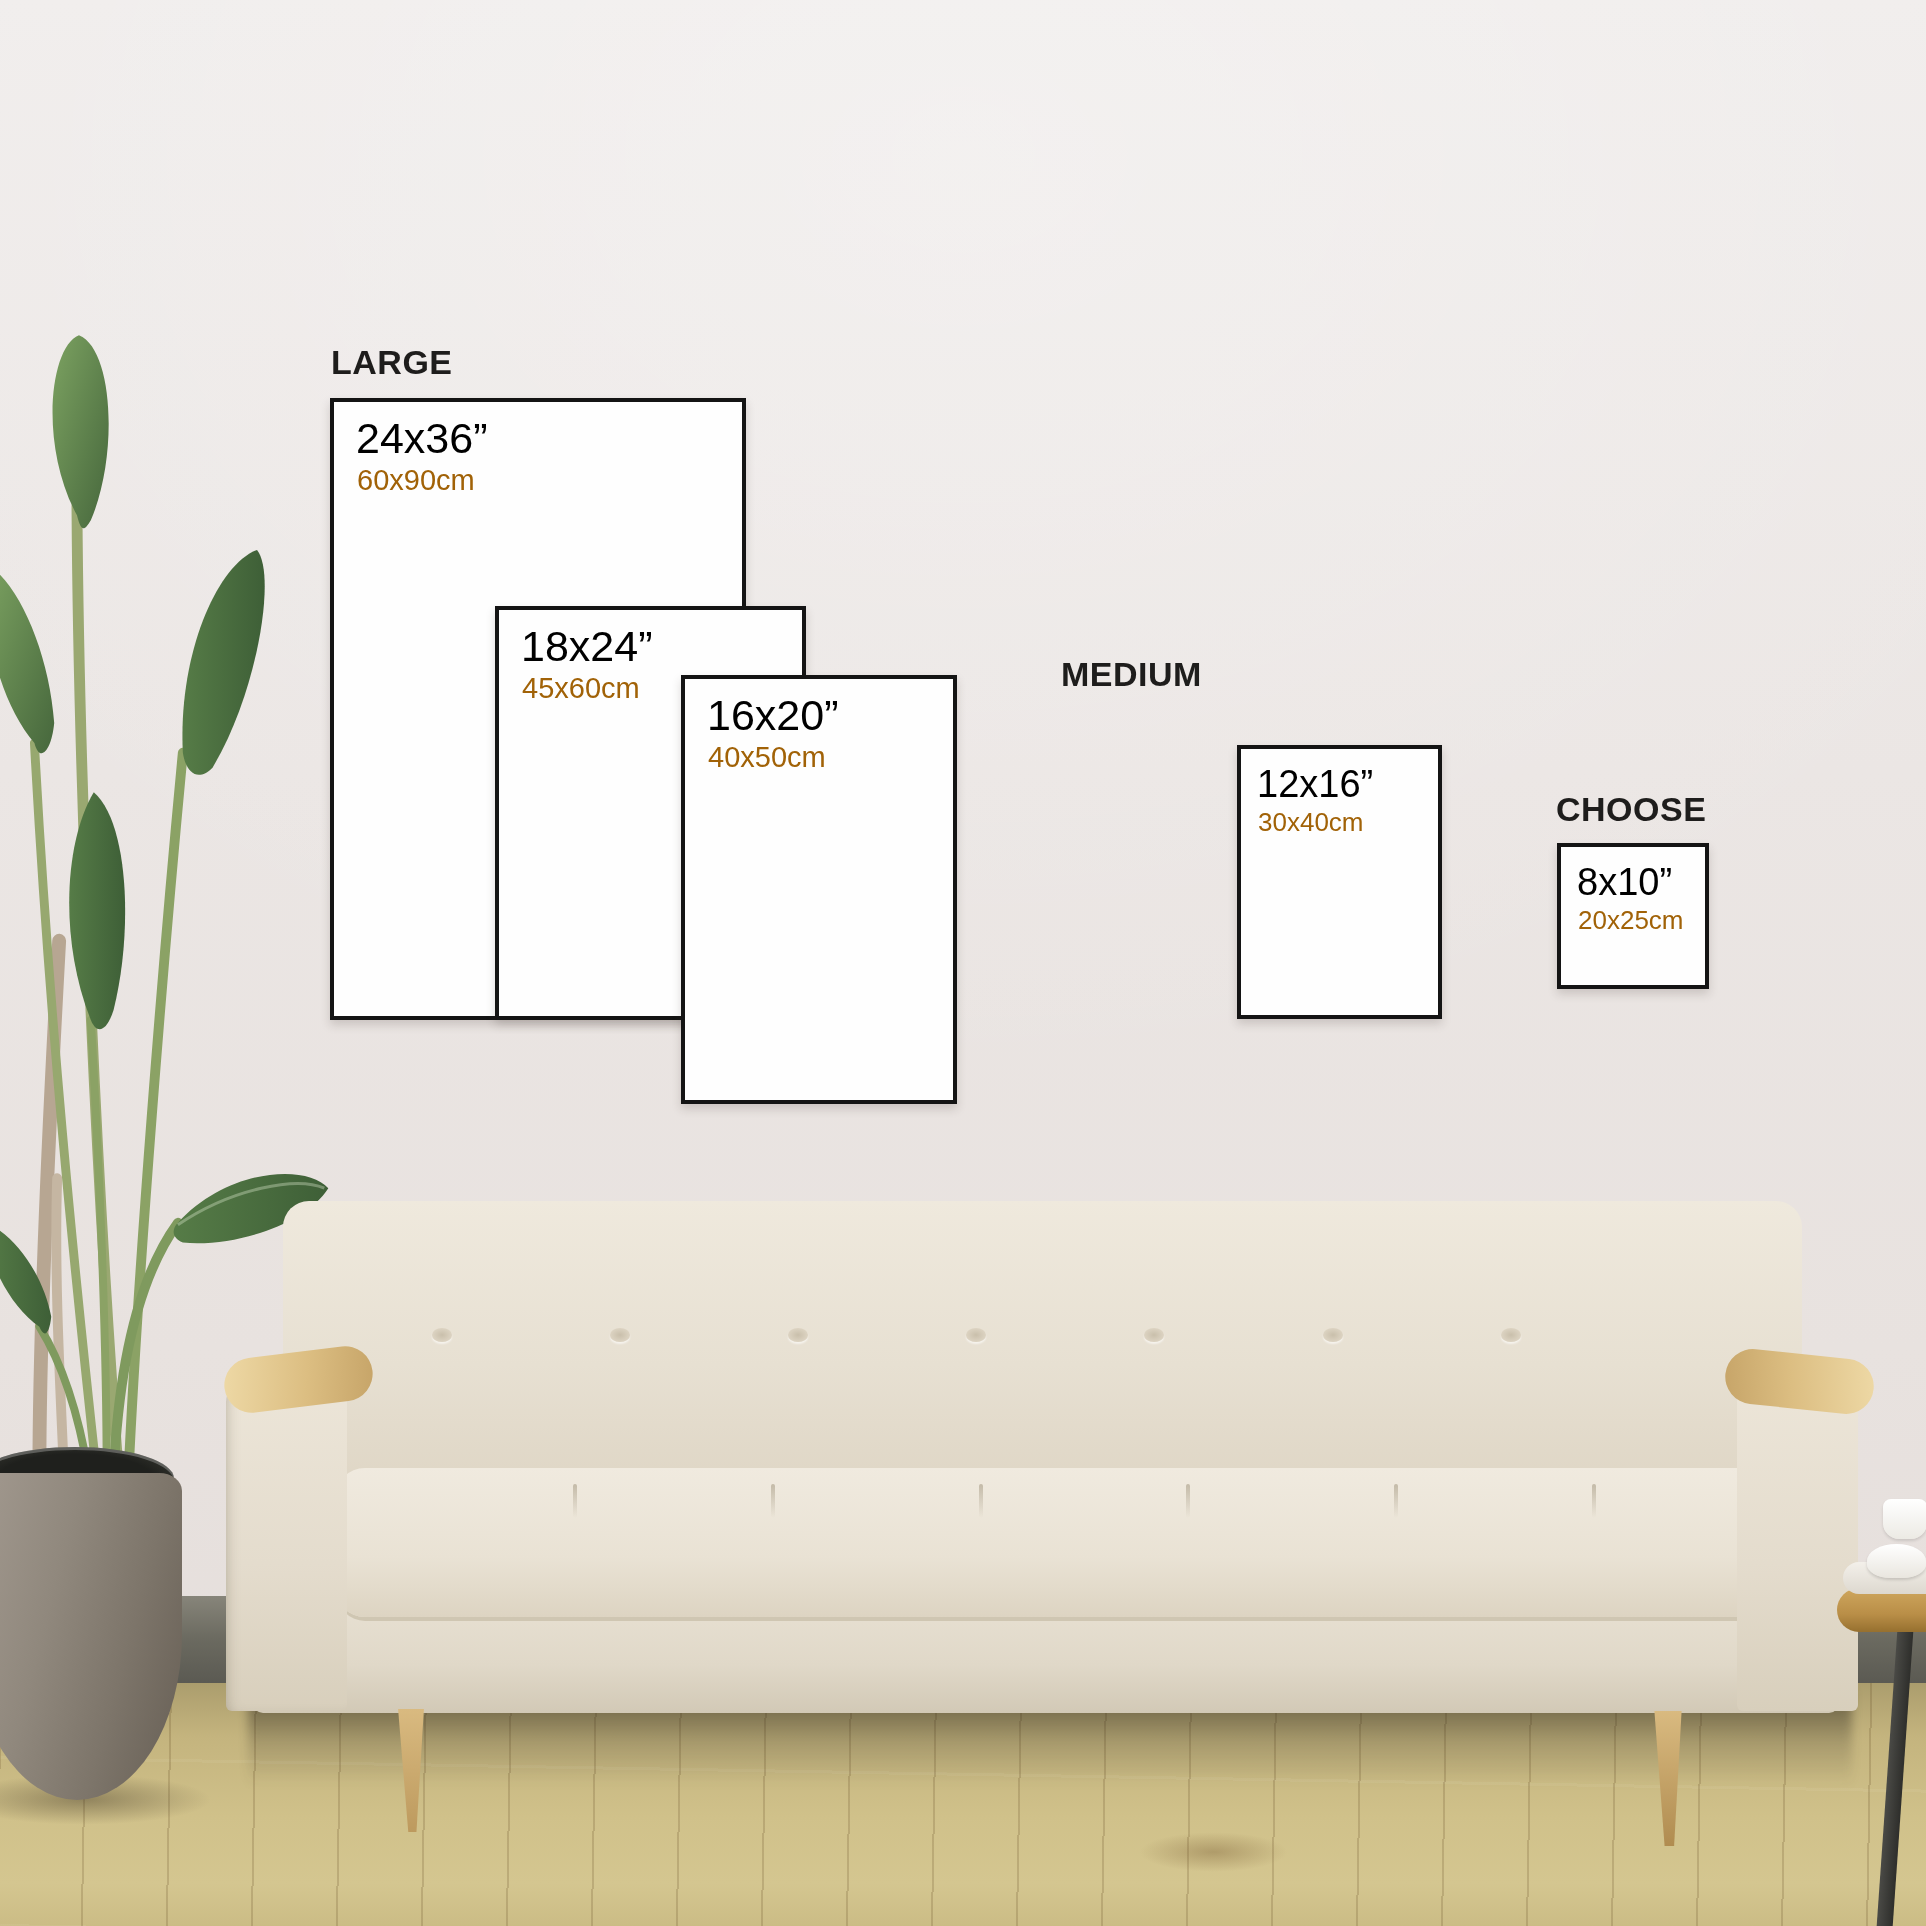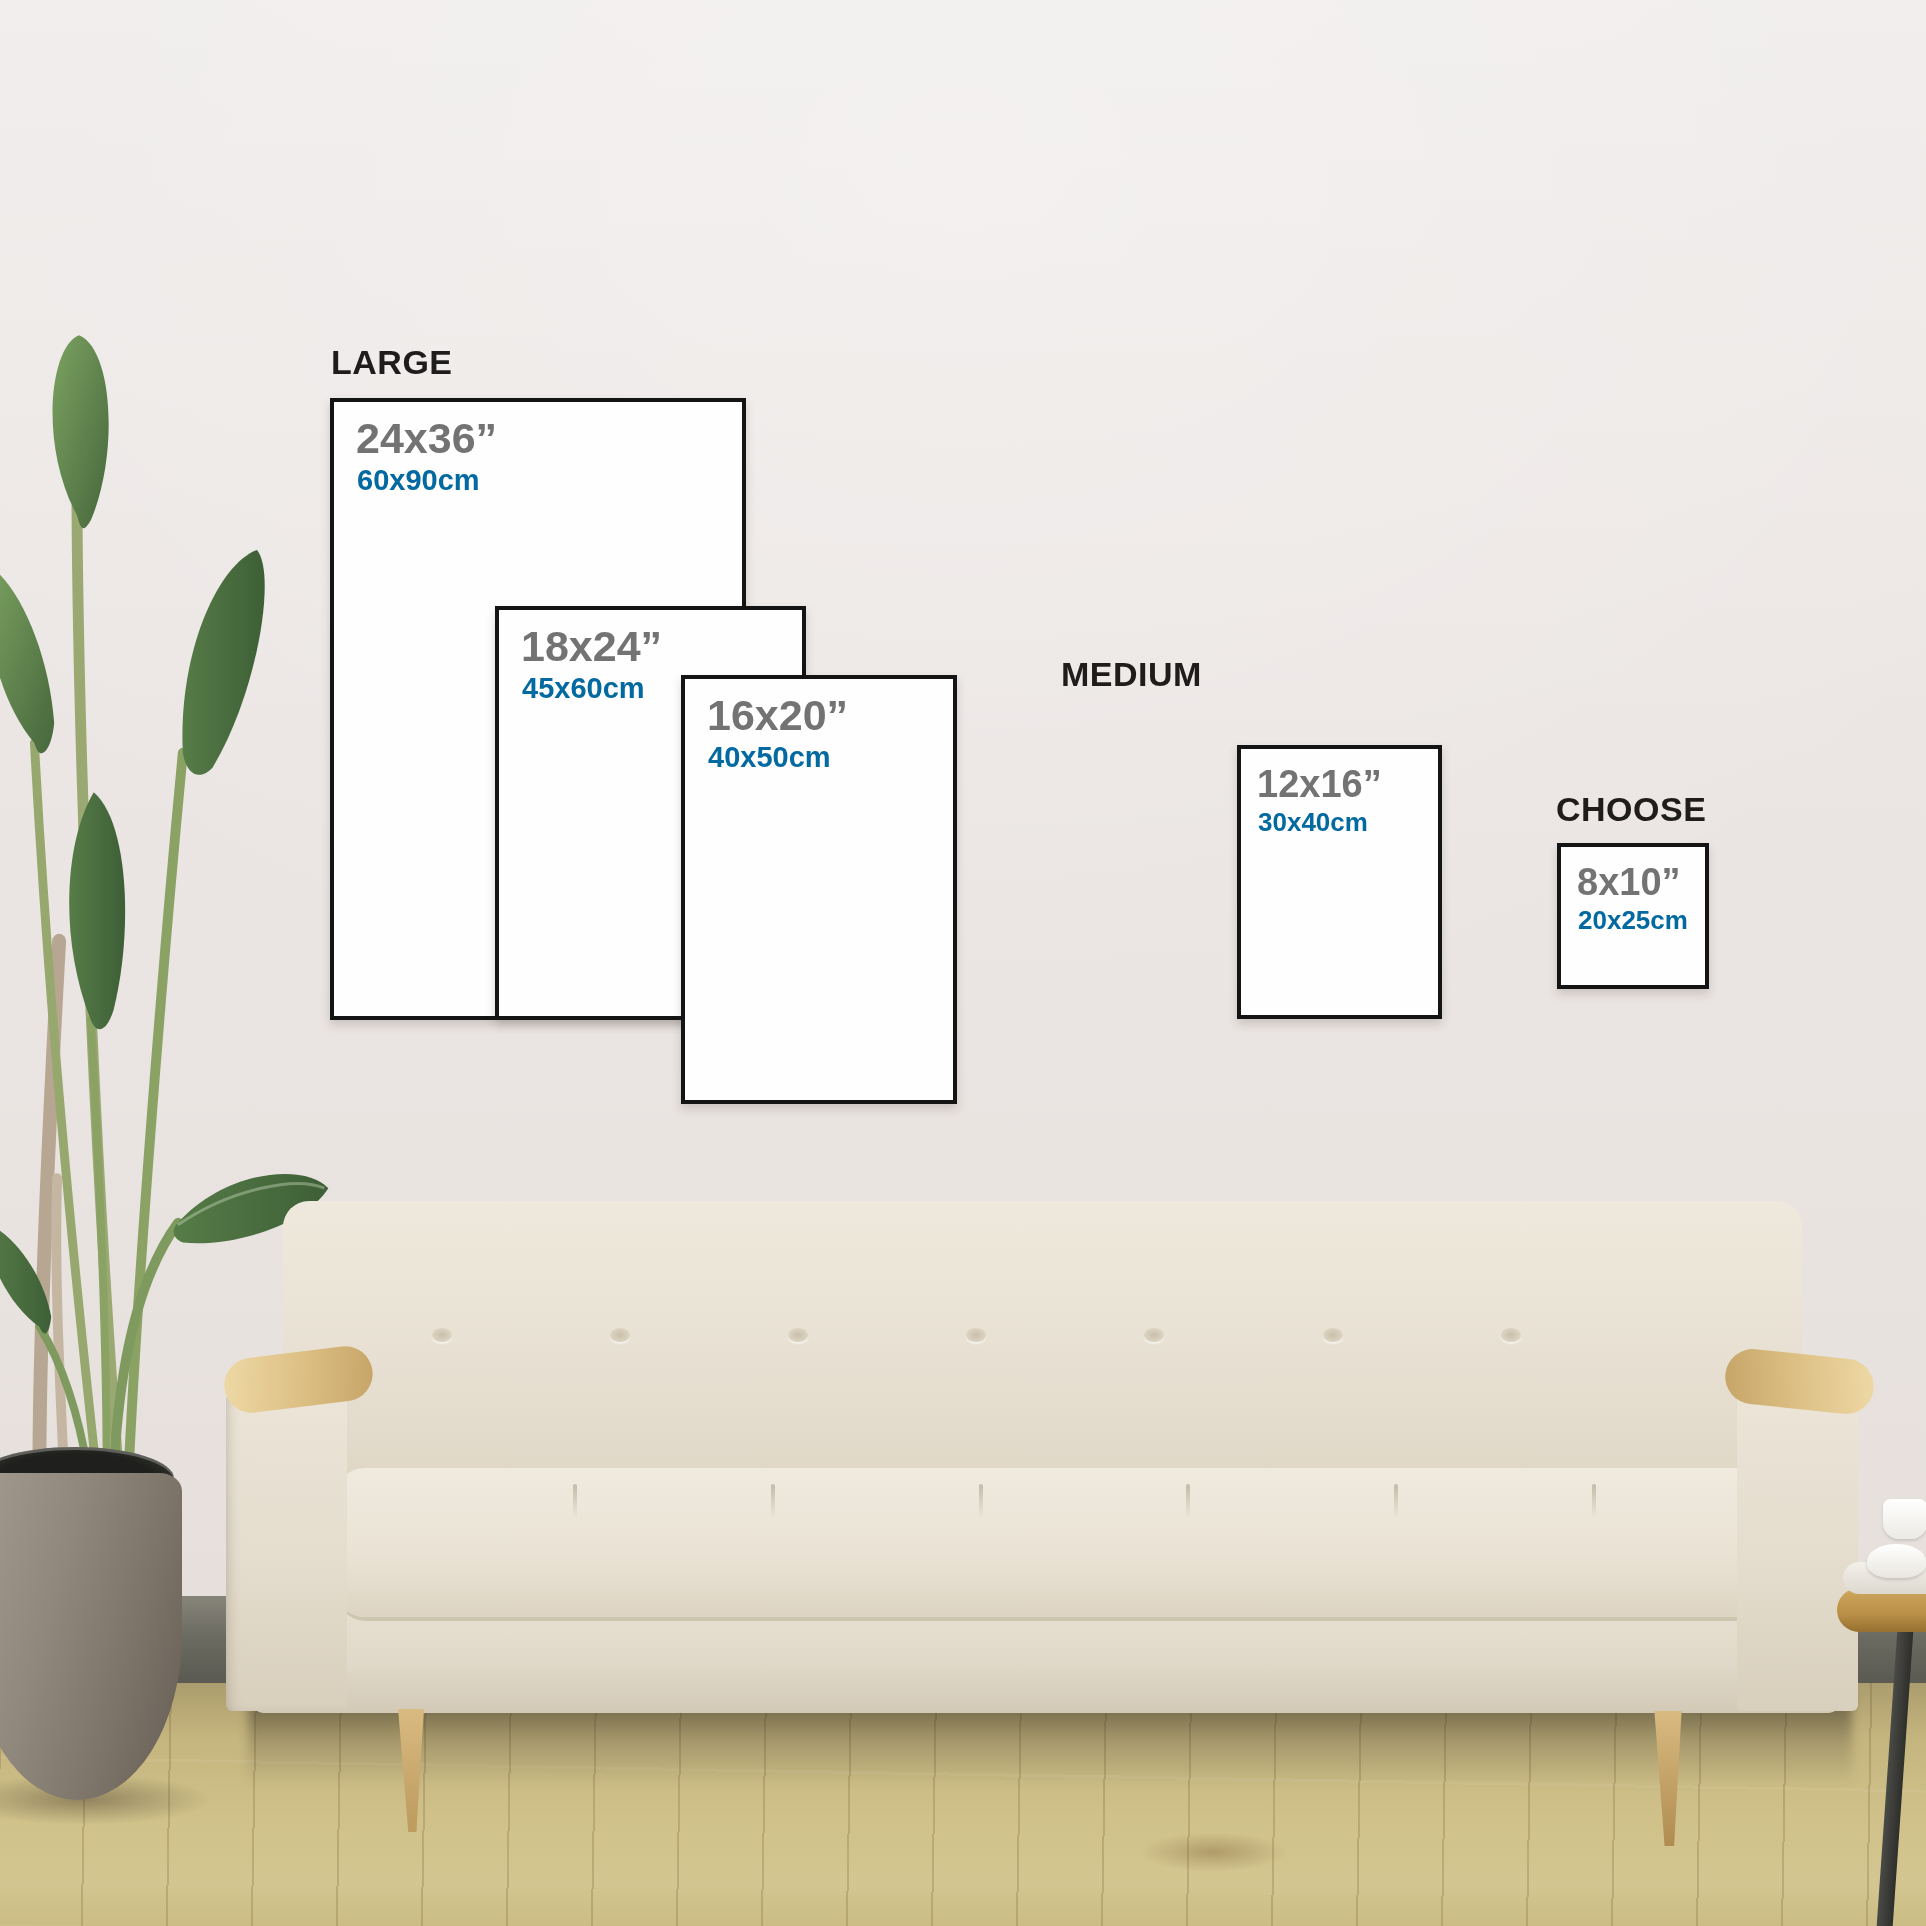--- a/index.html
+++ b/index.html
@@ -82,22 +82,22 @@
   .gl-medium{left:1061px;top:655px;}
   .gl-small{left:1556px;top:790px;}
   .frame{position:absolute;background:#fefefe;border:4px solid #141414;box-sizing:border-box;
     box-shadow:0 5px 9px rgba(60,50,45,.18);}
   .f1{left:330px;top:398px;width:416px;height:622px;z-index:4;}
   .f2{left:495px;top:606px;width:311px;height:414px;z-index:5;}
   .f3{left:681px;top:675px;width:276px;height:429px;z-index:6;}
   .f4{left:1061px;top:712px;width:207px;height:308px;z-index:4;}
   .f5{left:1237px;top:745px;width:205px;height:274px;z-index:5;}
   .f6{left:1557px;top:843px;width:152px;height:146px;z-index:4;}
-  .frame .in{display:block;margin:14px 0 0 22px;font-size:43px;font-weight:700;line-height:1.05;color:#737373;}
-  .frame .cm{display:block;margin:4px 0 0 23px;font-size:29px;font-weight:700;line-height:1.05;color:#0369a1;}
+  .frame .in{display:block;margin:14px 0 0 22px;font-size:43px;font-weight:400;line-height:1.05;color:#000000;}
+  .frame .cm{display:block;margin:4px 0 0 23px;font-size:29px;font-weight:400;line-height:1.05;color:#a16207;}
   .frame.sm .in{margin:16px 0 0 16px;font-size:38px;}
   .frame.sm .cm{margin:4px 0 0 17px;font-size:26px;}
   .z-top{z-index:8;}
 </style>
 </head>
 <body>
 
 <div class="stage">
 
   <div class="wall"></div>

